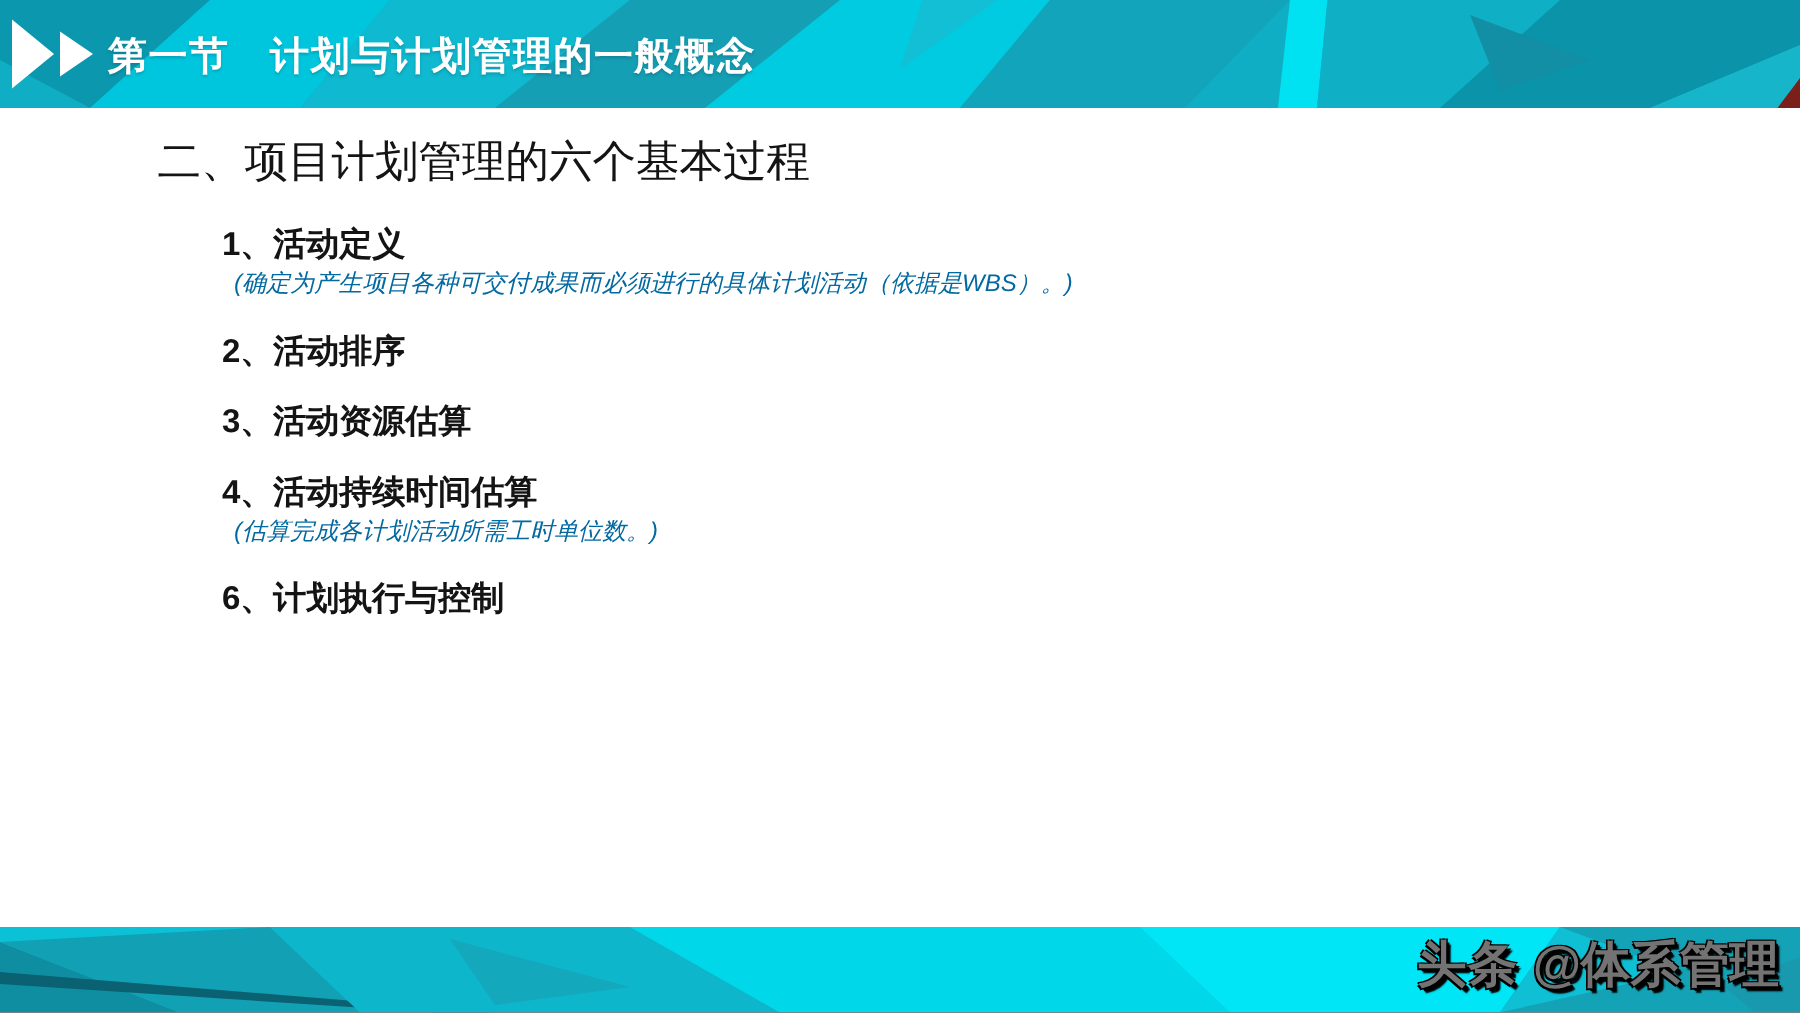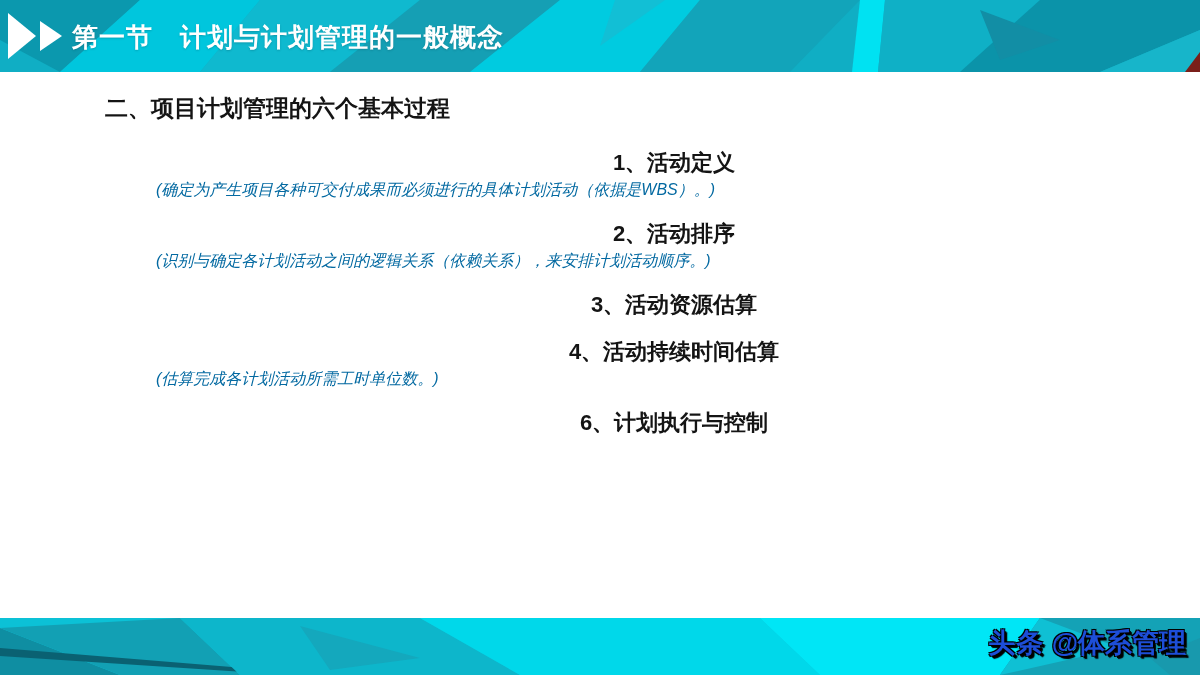--- a/index.html
+++ b/index.html
@@ -59,37 +59,36 @@
     position: absolute;
     top: 72px;
     left: 0;
     right: 0;
     bottom: 57px;
     background: #ffffff;
     color: #141414;
   }
   .content-heading {
     margin: 20px 0 0 105px;
-    font-size: 23px;
+    font-size: 29px;
     line-height: 32px;
-    font-weight: bold;
+    font-weight: normal;
     color: #141414;
   }
   .items {
     margin: 24px 0 0 148px;
   }
   .item {
     margin-bottom: 17px;
   }
   .item-title {
     font-size: 22px;
     line-height: 30px;
     font-weight: bold;
     color: #141414;
-    text-align: center;
   }
   .item-sub {
     font-size: 16px;
     line-height: 24px;
     padding-left: 8px;
     color: #0369a1;
     font-style: italic;
   }
 
   
@@ -102,22 +101,22 @@
   .footer svg.band-bg {
     position: absolute;
     top: 0; left: 0;
     width: 100%; height: 100%;
     display: block;
   }
   .watermark {
     position: absolute;
     right: 14px;
     top: 8px;
-    color: #1d4ed8;
-    font-size: 27px;
+    color: #737373;
+    font-size: 33px;
     line-height: 34px;
     font-weight: bold;
     white-space: pre;
     text-shadow:
       2px 2px 0 #000,
       -1px -1px 0 #000,
       1px -1px 0 #000,
       -1px 1px 0 #000,
       3px 3px 1px #000;
   }
@@ -159,21 +158,20 @@
 
   <div class="content">
     <div class="content-heading">二、项目计划管理的六个基本过程</div>
     <div class="items" id="items">
         <div class="item">
           <div class="item-title">1、活动定义</div>
           <div class="item-sub">(确定为产生项目各种可交付成果而必须进行的具体计划活动（依据是WBS）。)</div>
         </div>
         <div class="item">
           <div class="item-title">2、活动排序</div>
-          <div class="item-sub">(识别与确定各计划活动之间的逻辑关系（依赖关系），来安排计划活动顺序。)</div>
         </div>
         <div class="item">
           <div class="item-title">3、活动资源估算</div>
         </div>
         <div class="item">
           <div class="item-title">4、活动持续时间估算</div>
           <div class="item-sub">(估算完成各计划活动所需工时单位数。)</div>
         </div>
         <div class="item">
           <div class="item-title">6、计划执行与控制</div>

